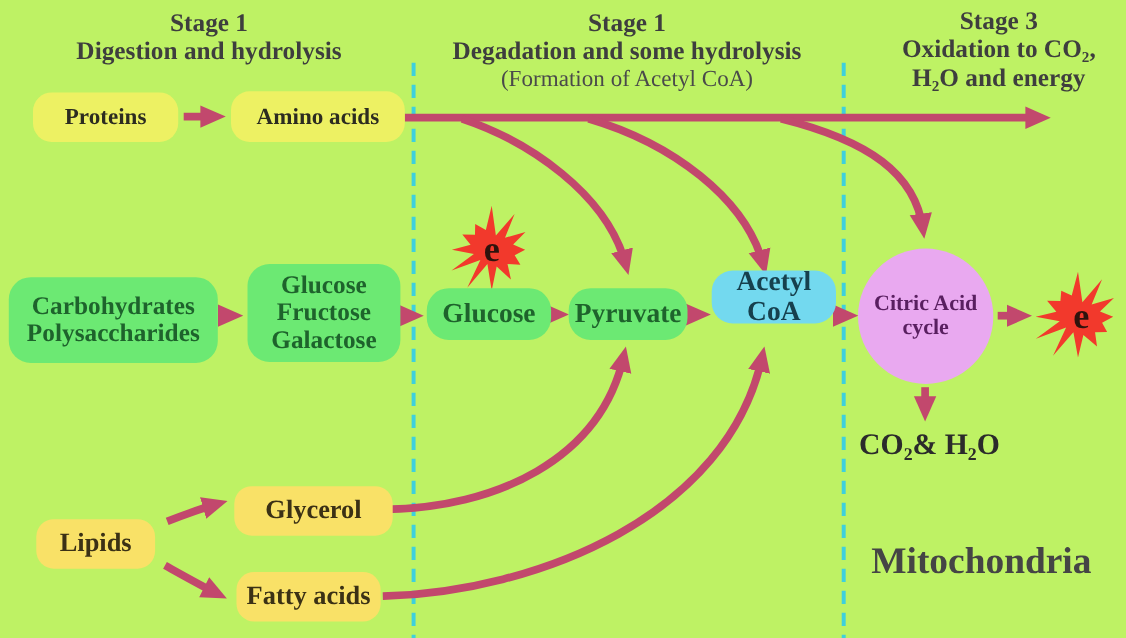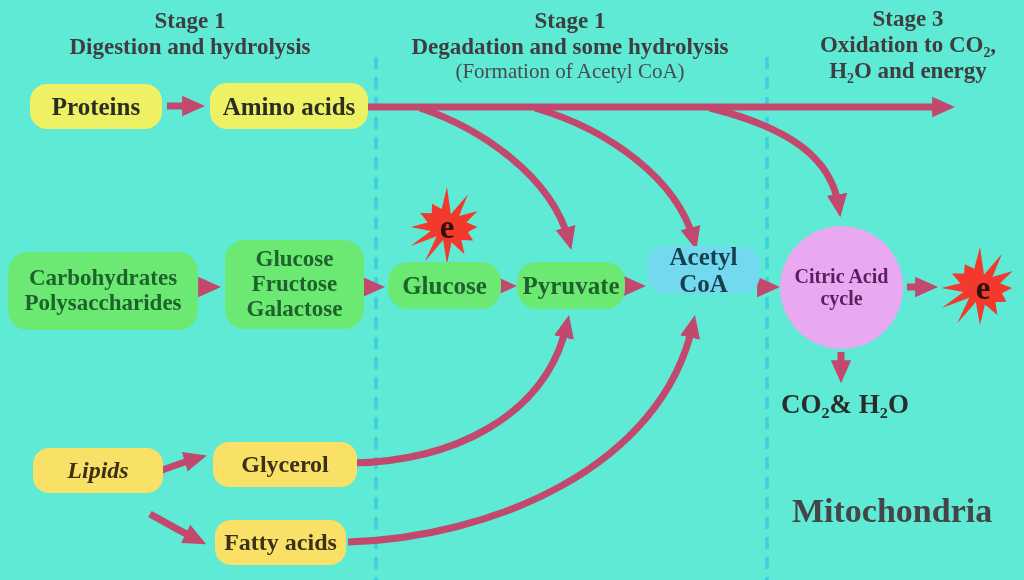--- a/index.html
+++ b/index.html
@@ -1,25 +1,25 @@
 <!DOCTYPE html>
 <html><head>
 <meta charset="utf-8">
 <style>
   html,body{margin:0;padding:0;background:#fff;}
   .canvas{
-    position:relative;width:1024px;height:580px;background:#5eead4;
+    position:relative;width:1024px;height:580px;background:#bef264;
     font-family:"Liberation Serif","DejaVu Serif",serif;overflow:hidden;
   }
   .layer{position:absolute;left:0;top:0;width:1024px;height:580px;}
   .node{
     position:absolute;display:flex;flex-direction:column;align-items:center;justify-content:center;
     text-align:center;font-weight:bold;line-height:1.08;z-index:2;
   }
-  .ybox{background:#edf163;color:#2c2c20;border-radius:17px;font-size:25px;}
+  .ybox{background:#edf163;color:#2c2c20;border-radius:17px;font-size:21px;}
   .gbox{background:#6ce973;color:#1e632c;border-radius:20px;font-size:23px;}
   .bbox{background:#73d9ef;color:#16404e;border-radius:19px;font-size:25px;}
   .obox{background:#f9e167;color:#3b3115;border-radius:16px;font-size:24px;}
   .circle{background:#e9a9f0;color:#591f60;border-radius:50%;font-size:20px;}
   .header{position:absolute;text-align:center;font-weight:bold;color:#3e3e3e;font-size:23px;line-height:1.13;z-index:2;}
   .header .sub{font-weight:normal;font-size:21px;color:#4a4a4a;}
   .freetext{position:absolute;font-weight:bold;z-index:2;white-space:nowrap;}
   .co2{color:#2b2b2b;font-size:27px;}
   .mito{color:#454545;font-size:34px;}
   .burst-label{
@@ -91,21 +91,21 @@
   </div>
   <div class="node gbox" style="left:8px;top:252px;width:190px;height:78px;">
     <span>Carbohydrates</span>
     <span>Polysaccharides</span>
   </div>
   <div class="node gbox" style="left:225px;top:240px;width:139px;height:89px;">
     <span>Glucose</span>
     <span>Fructose</span>
     <span>Galactose</span>
   </div>
-  <div class="node obox" style="left:33px;top:448px;width:130px;height:45px;font-style:italic;">
+  <div class="node obox" style="left:33px;top:472px;width:108px;height:45px;">
     <span>Lipids</span>
   </div>
 
   <div class="node gbox" style="left:388px;top:262px;width:113px;height:47px;font-size:25px;">
     <span>Glucose</span>
   </div>
   <div class="node gbox" style="left:517px;top:262px;width:108px;height:47px;font-size:25px;">
     <span>Pyruvate</span>
   </div>
   <div class="node bbox" style="left:647px;top:246px;width:113px;height:48px;">

